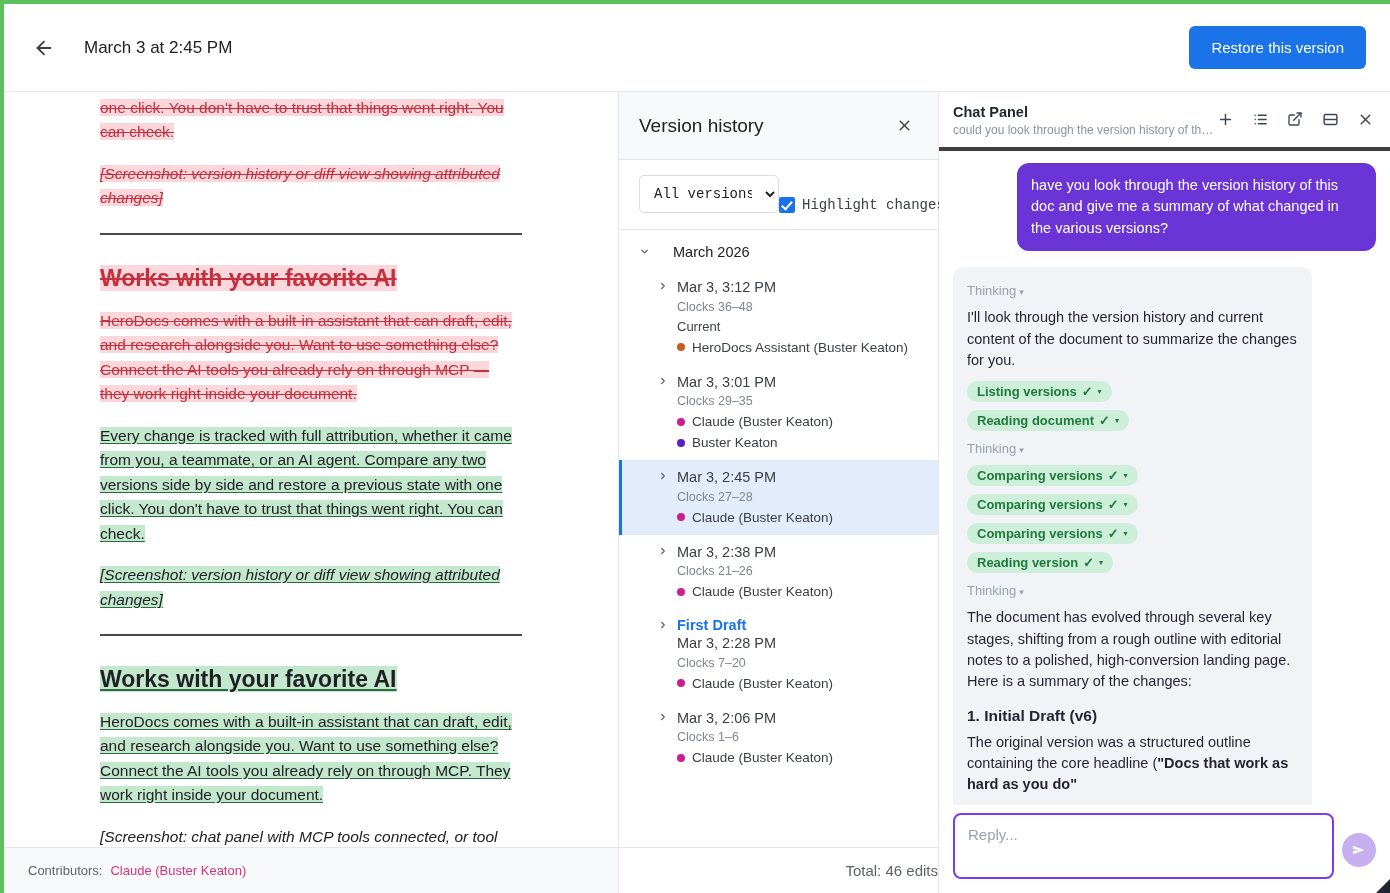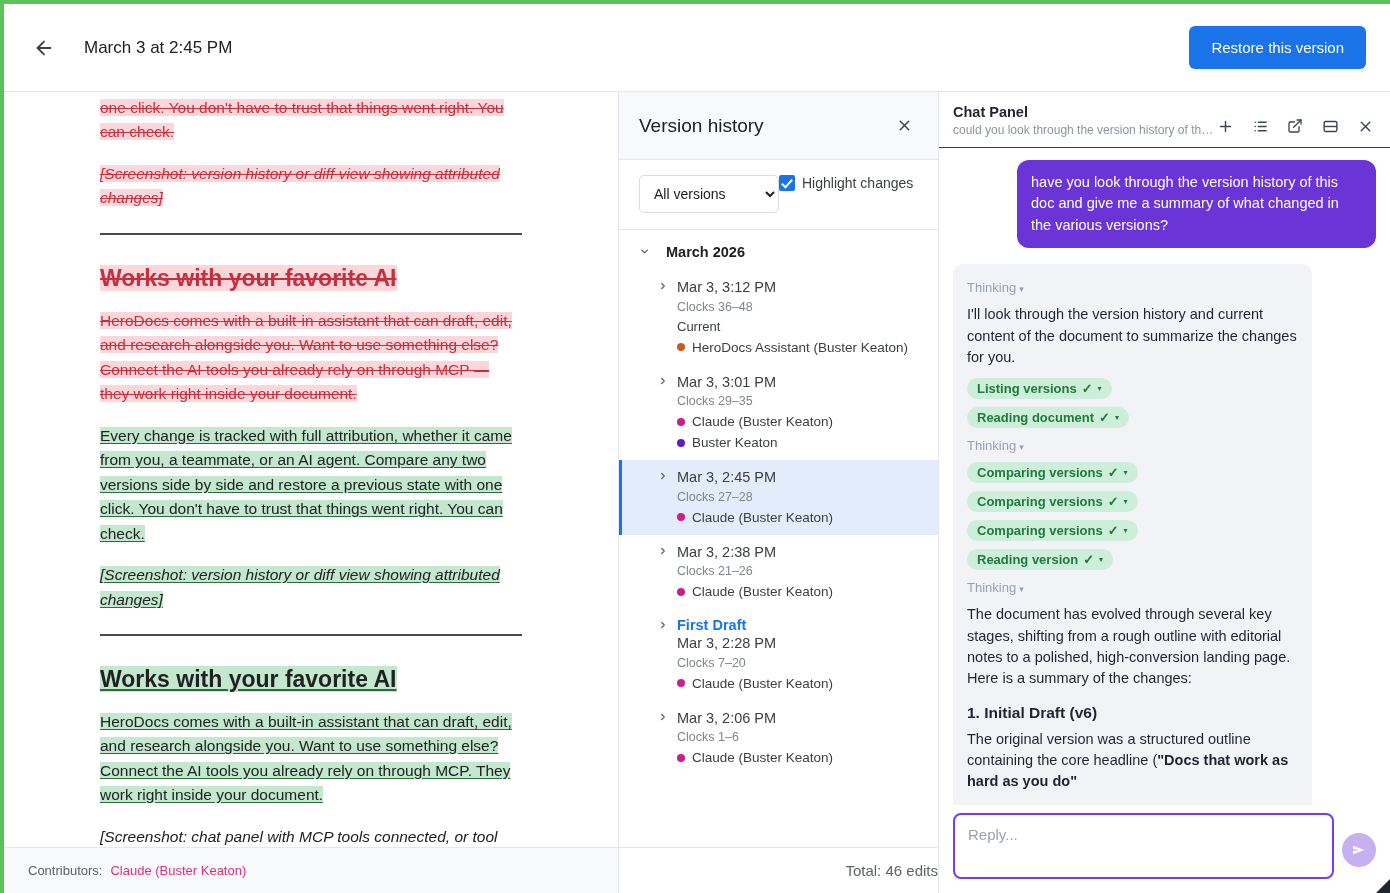--- a/index.html
+++ b/index.html
@@ -114,23 +114,24 @@
     background: #f8f9fa;
     border-bottom: 1px solid #e4e6e9;
   }
   .vh-title { font-size: 19px; color: #202124; font-weight: 400; }
   .vh-close {
     width: 28px; height: 28px; cursor: pointer;
     display: flex; align-items: center; justify-content: center;
     color: #3c4043; border-radius: 50%;
   }
   .vh-filter {
-    display: flex; align-items: flex-start; gap: 0;
+    display: flex; align-items: flex-end; gap: 0;
     padding: 15px 20px 16px 20px;
     border-bottom: 1px solid #e4e6e9;
+    font-family: Liberation Mono, monospace;
   }
   .vh-select {
     font-family: inherit; font-size: 14px; color: #202124;
     padding: 9px 10px; border: 1px solid #dadce0; border-radius: 5px;
     background: #fff; cursor: pointer; width: 140px;
   }
   .chk-wrap { display: flex; align-items: center; gap: 7px; cursor: pointer; }
   .chk {
     width: 16px; height: 16px; border-radius: 2px;
     background: #1a73e8; position: relative; flex-shrink: 0;
@@ -138,23 +139,23 @@
   .chk::after {
     content: ""; position: absolute;
     left: 5px; top: 1.5px; width: 4px; height: 9px;
     border: solid #fff; border-width: 0 2px 2px 0;
     transform: rotate(42deg);
   }
   .chk-label { font-size: 14px; color: #3c4043; white-space: nowrap; }
 
   .vh-list { flex: 1; overflow: hidden; padding-top: 8px; }
   .vh-group-hdr {
-    display: flex; align-items: center; gap: 16px;
+    display: flex; align-items: center; gap: 23px;
     padding: 6px 20px 10px 20px;
-    font-size: 14.5px; font-weight: bold; color: #202124; cursor: pointer;
+    font-size: 14.5px; font-weight: normal; color: #202124; cursor: pointer;
   }
   .vh-item {
     padding: 8px 20px 10px 36px;
     cursor: pointer; position: relative;
     border-left: 3px solid transparent;
   }
   .vh-item.selected {
     background: #e3ecfb;
     border-left: 3px solid #1a73e8;
   }
@@ -183,23 +184,23 @@
   }
 
   
   .chat-pane {
     flex: 1;
     display: flex; flex-direction: column;
     background: #fff;
     min-width: 0;
   }
   .chat-header {
-    display: flex; align-items: flex-end;
+    display: flex; align-items: flex-start;
     padding: 12px 14px 10px 14px;
-    border-bottom: 1px solid #404040;
+    border-bottom: 4px solid #404040;
     flex-shrink: 0;
   }
   .chat-hdr-text { flex: 1; min-width: 0; }
   .chat-hdr-title { font-size: 14.5px; font-weight: bold; color: #1f2430; }
   .chat-hdr-sub {
     font-size: 12px; color: #8b93a1; margin-top: 3px;
     white-space: nowrap; overflow: hidden; text-overflow: ellipsis;
     max-width: 280px;
   }
   .chat-hdr-icons { display: flex; align-items: center; gap: 13px; padding-top: 4px; }

